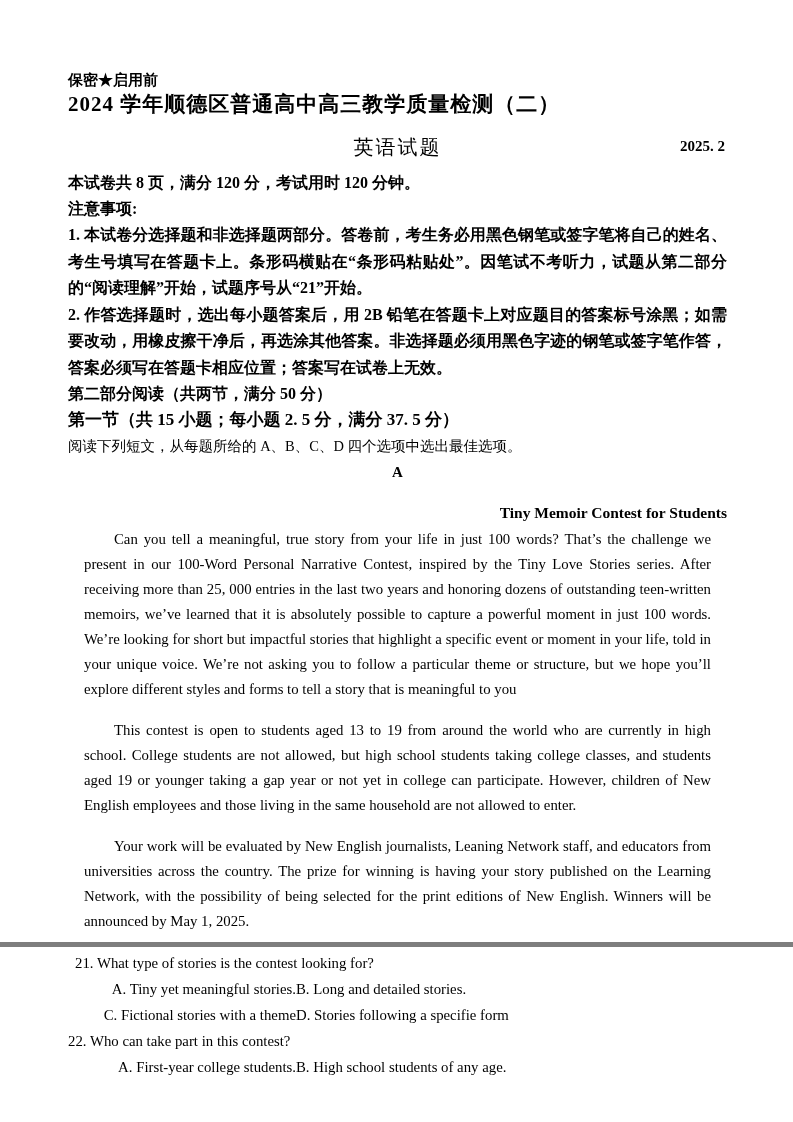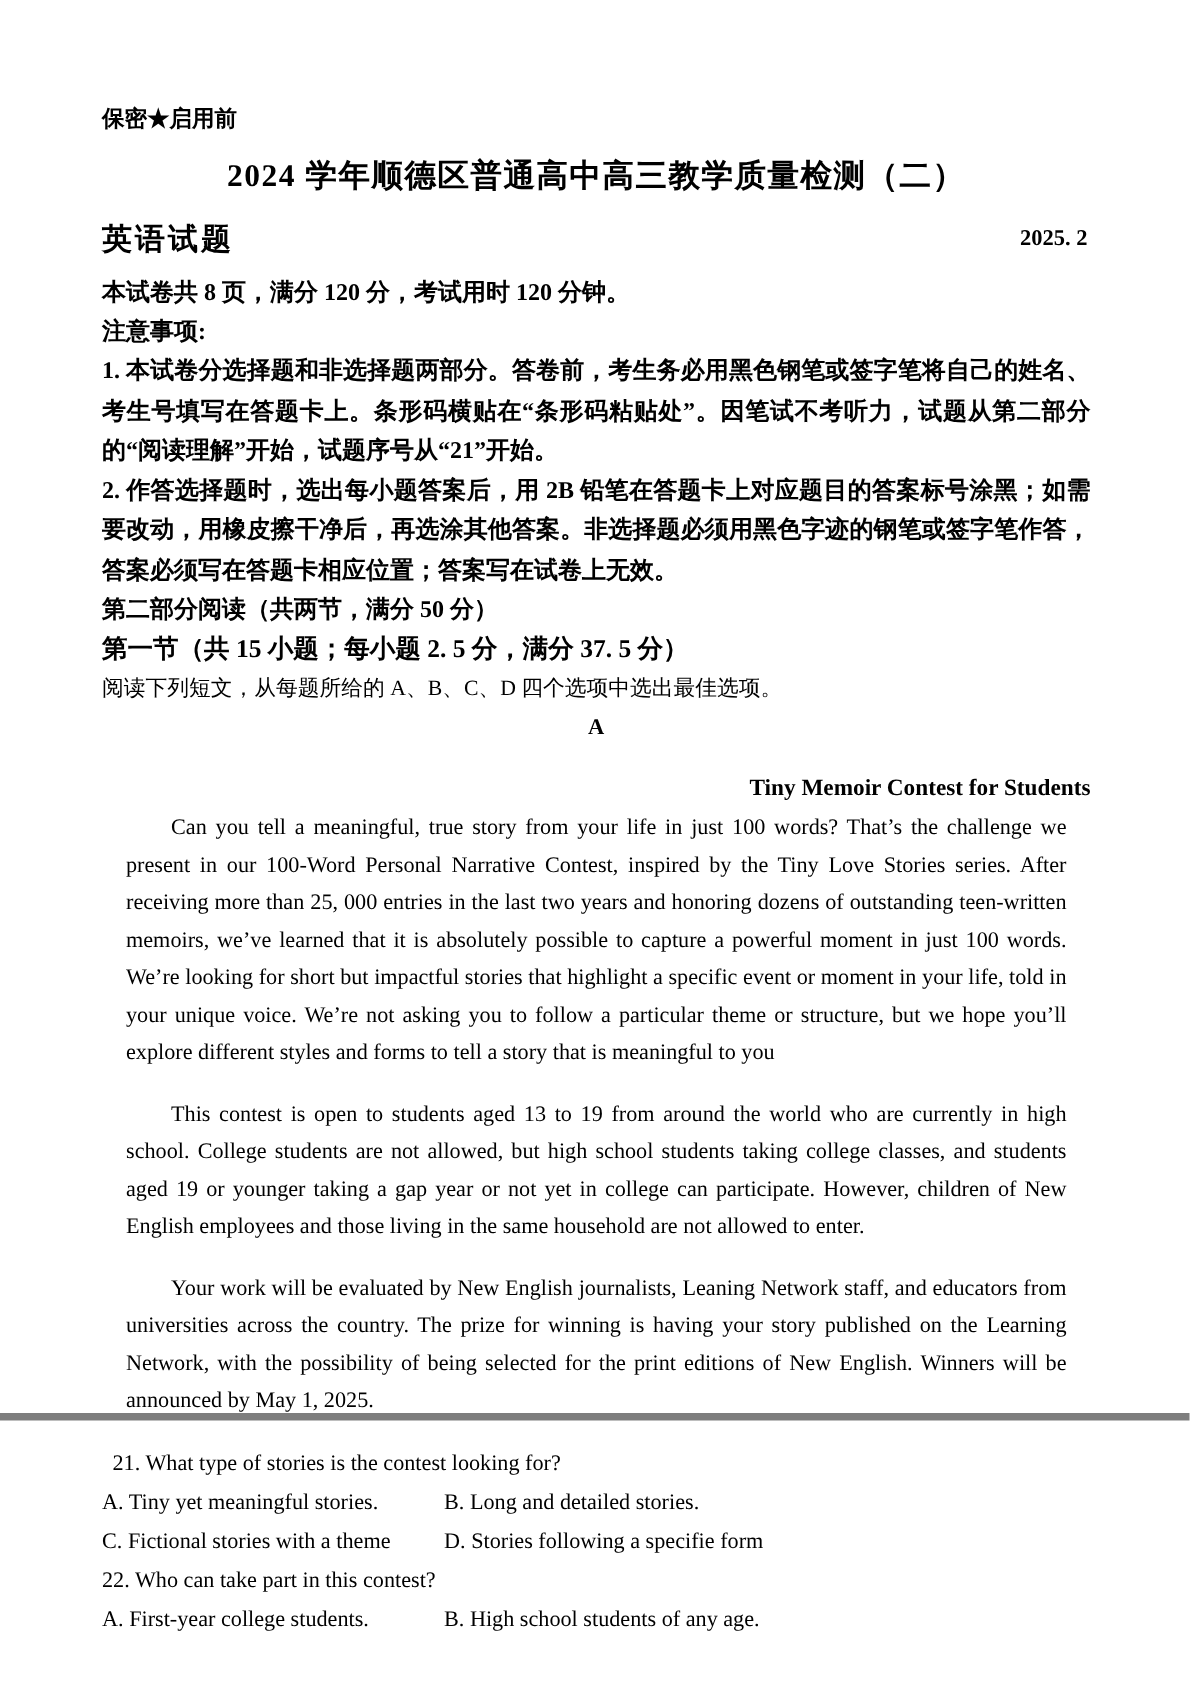--- a/index.html
+++ b/index.html
@@ -27,34 +27,32 @@
     font-family: "Liberation Serif", "DejaVu Serif", serif;
   }
   .security {
     font-size: 15px;
     font-weight: bold;
     line-height: 20px;
   }
   .main-title {
     font-size: 21px;
     font-weight: bold;
-    text-align: center;
     line-height: 28px;
-    margin-top: 13px;
     letter-spacing: 1px;
   }
   .subject-row {
     position: relative;
     margin-top: 15px;
     height: 28px;
   }
   .subject {
     font-size: 20px;
-    font-weight: bold;
-    text-align: left;
+    font-weight: normal;
+    text-align: center;
     line-height: 28px;
     letter-spacing: 2px;
   }
   .date {
     position: absolute;
     right: 2px;
     top: 5px;
     font-size: 15px;
     font-weight: bold;
   }
@@ -114,20 +112,21 @@
     padding-left: 7px;
   }
   .opt-row {
     display: flex;
     font-size: 14.8px;
     line-height: 26px;
   }
   .opt-a {
     width: 228px;
     flex: 0 0 228px;
+    text-align: right;
   }
   .opt-b {
     flex: 1;
   }
   .bottom-bar {
     position: absolute;
     left: 0;
     bottom: 1px;
     width: 793px;
     height: 5px;

